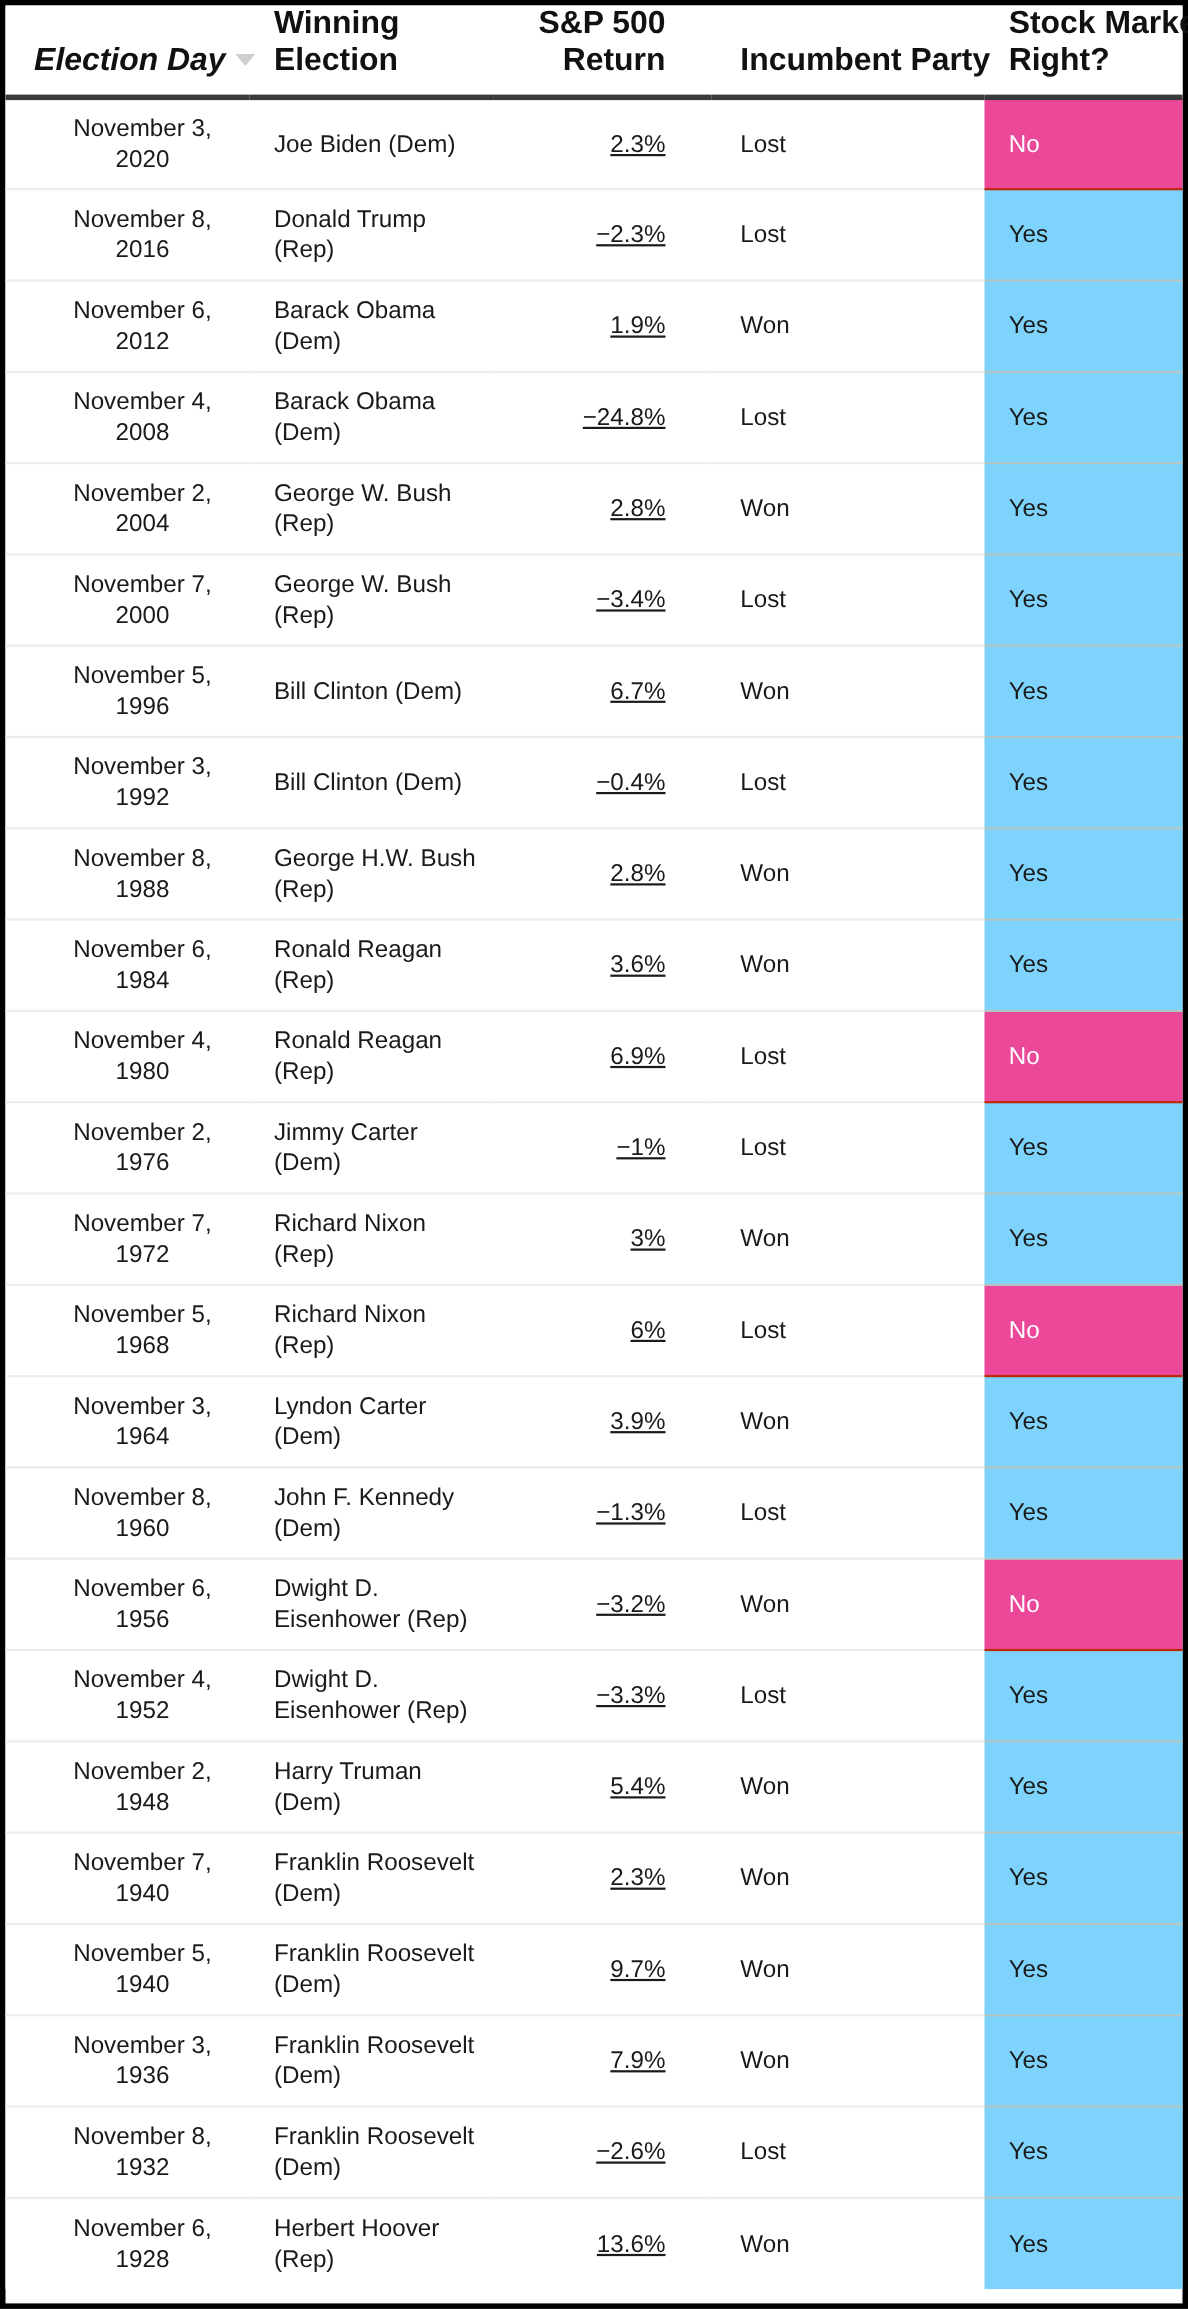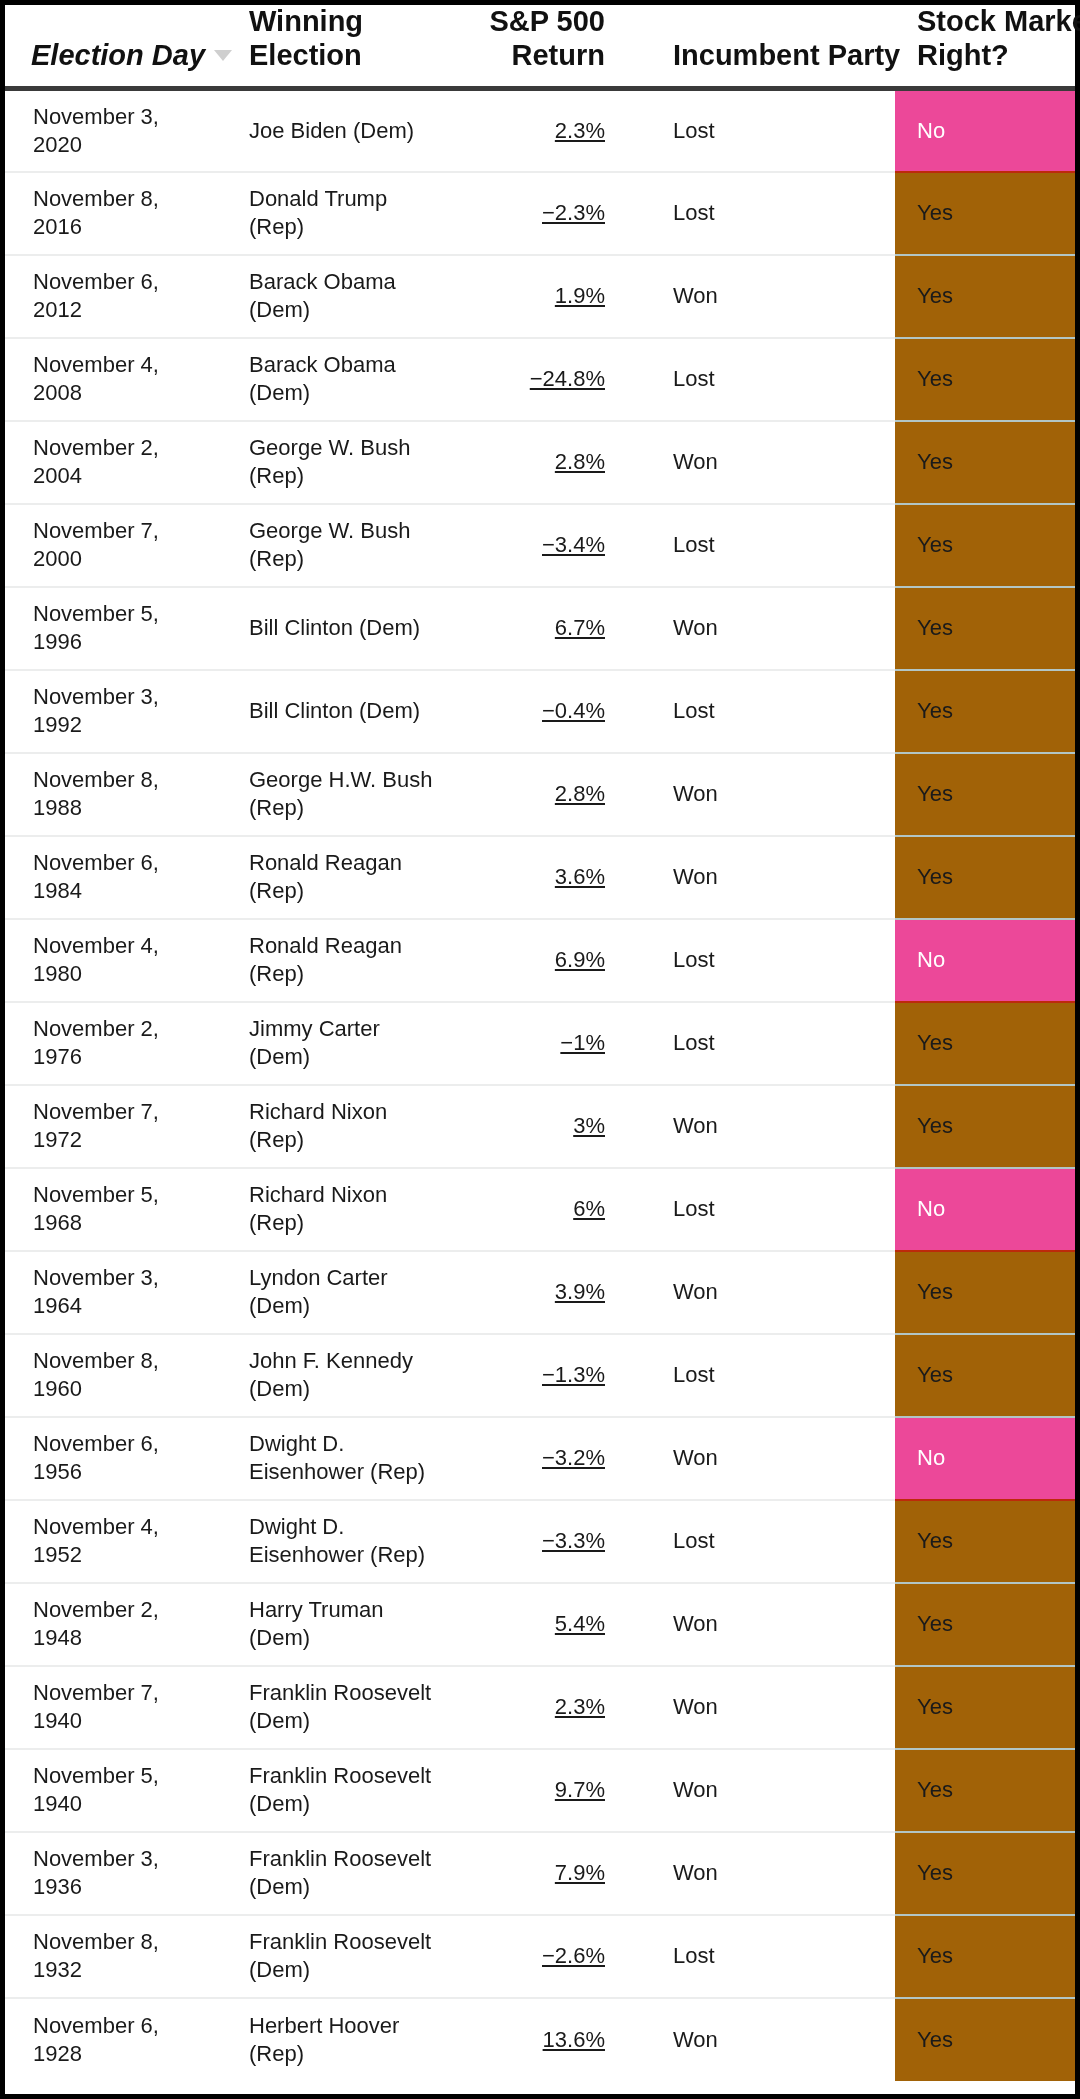--- a/index.html
+++ b/index.html
@@ -75,32 +75,32 @@
     font-size: 22px;
     color: #1a1a1a;
     line-height: 1.28;
     vertical-align: middle;
     border-bottom: 2px solid #eceded;
     height: 83px;
     background: #ffffff;
   }
   tbody tr:last-child td { border-bottom: none; }
 
-  td.d-date  { text-align: left;  padding-left: 28px; }
+  td.d-date  { text-align: center;  padding-left: 28px; }
   td.d-cand  { text-align: left;  padding-left: 22px; }
   td.d-ret   { text-align: right; padding-right: 42px; white-space: nowrap; text-decoration: underline; }
   td.d-party { text-align: left;  padding-left: 26px; }
   td.d-right { text-align: left;  padding-left: 22px; font-size: 22px; }
 
   td.d-date .ln,
   td.d-cand .ln { display: block; }
 
   
   td.verdict-yes {
-    background: #a16207;
+    background: #7dd3fc;
     color: #1a1a1a;
     border-bottom-color: #b2c6c6;
   }
   td.verdict-no {
     background: #ec4899;
     color: #ffffff;
     border-bottom-color: #bd2a0a;
   }
 </style>
 </head>

